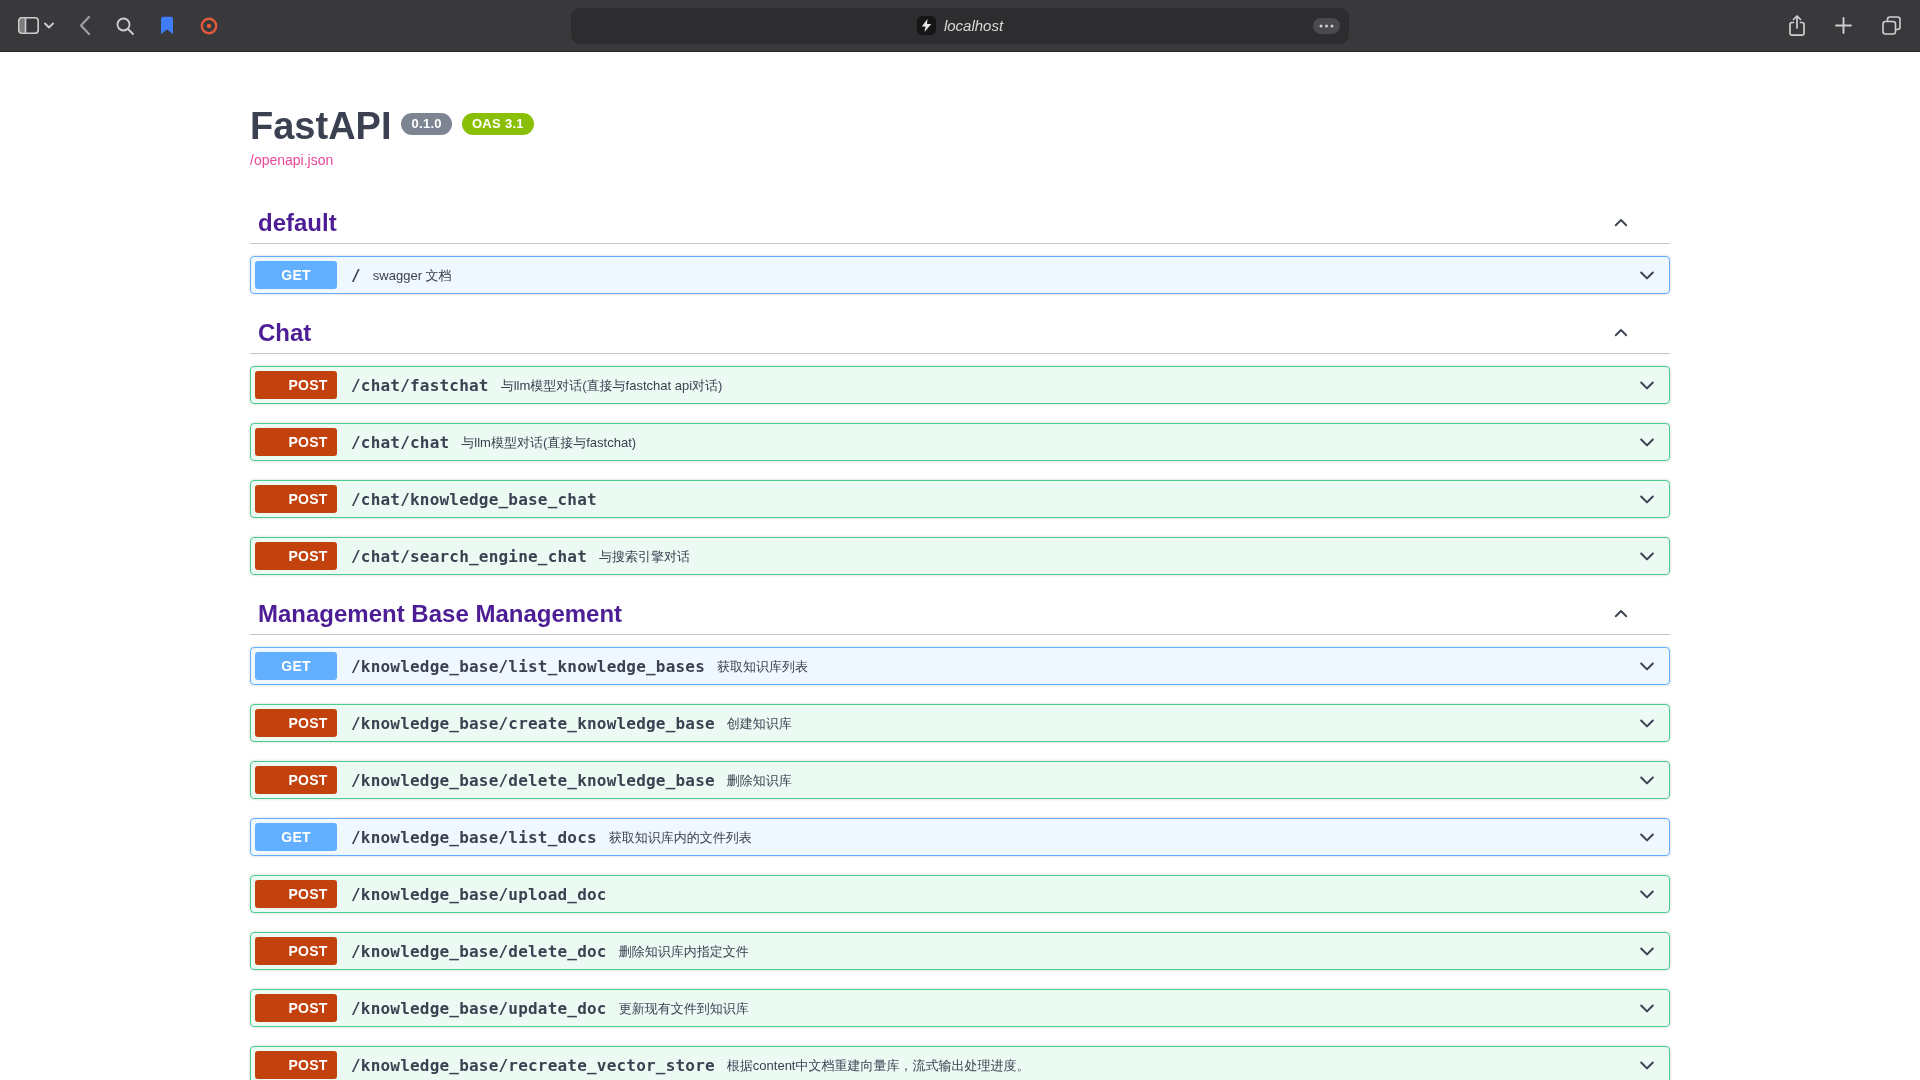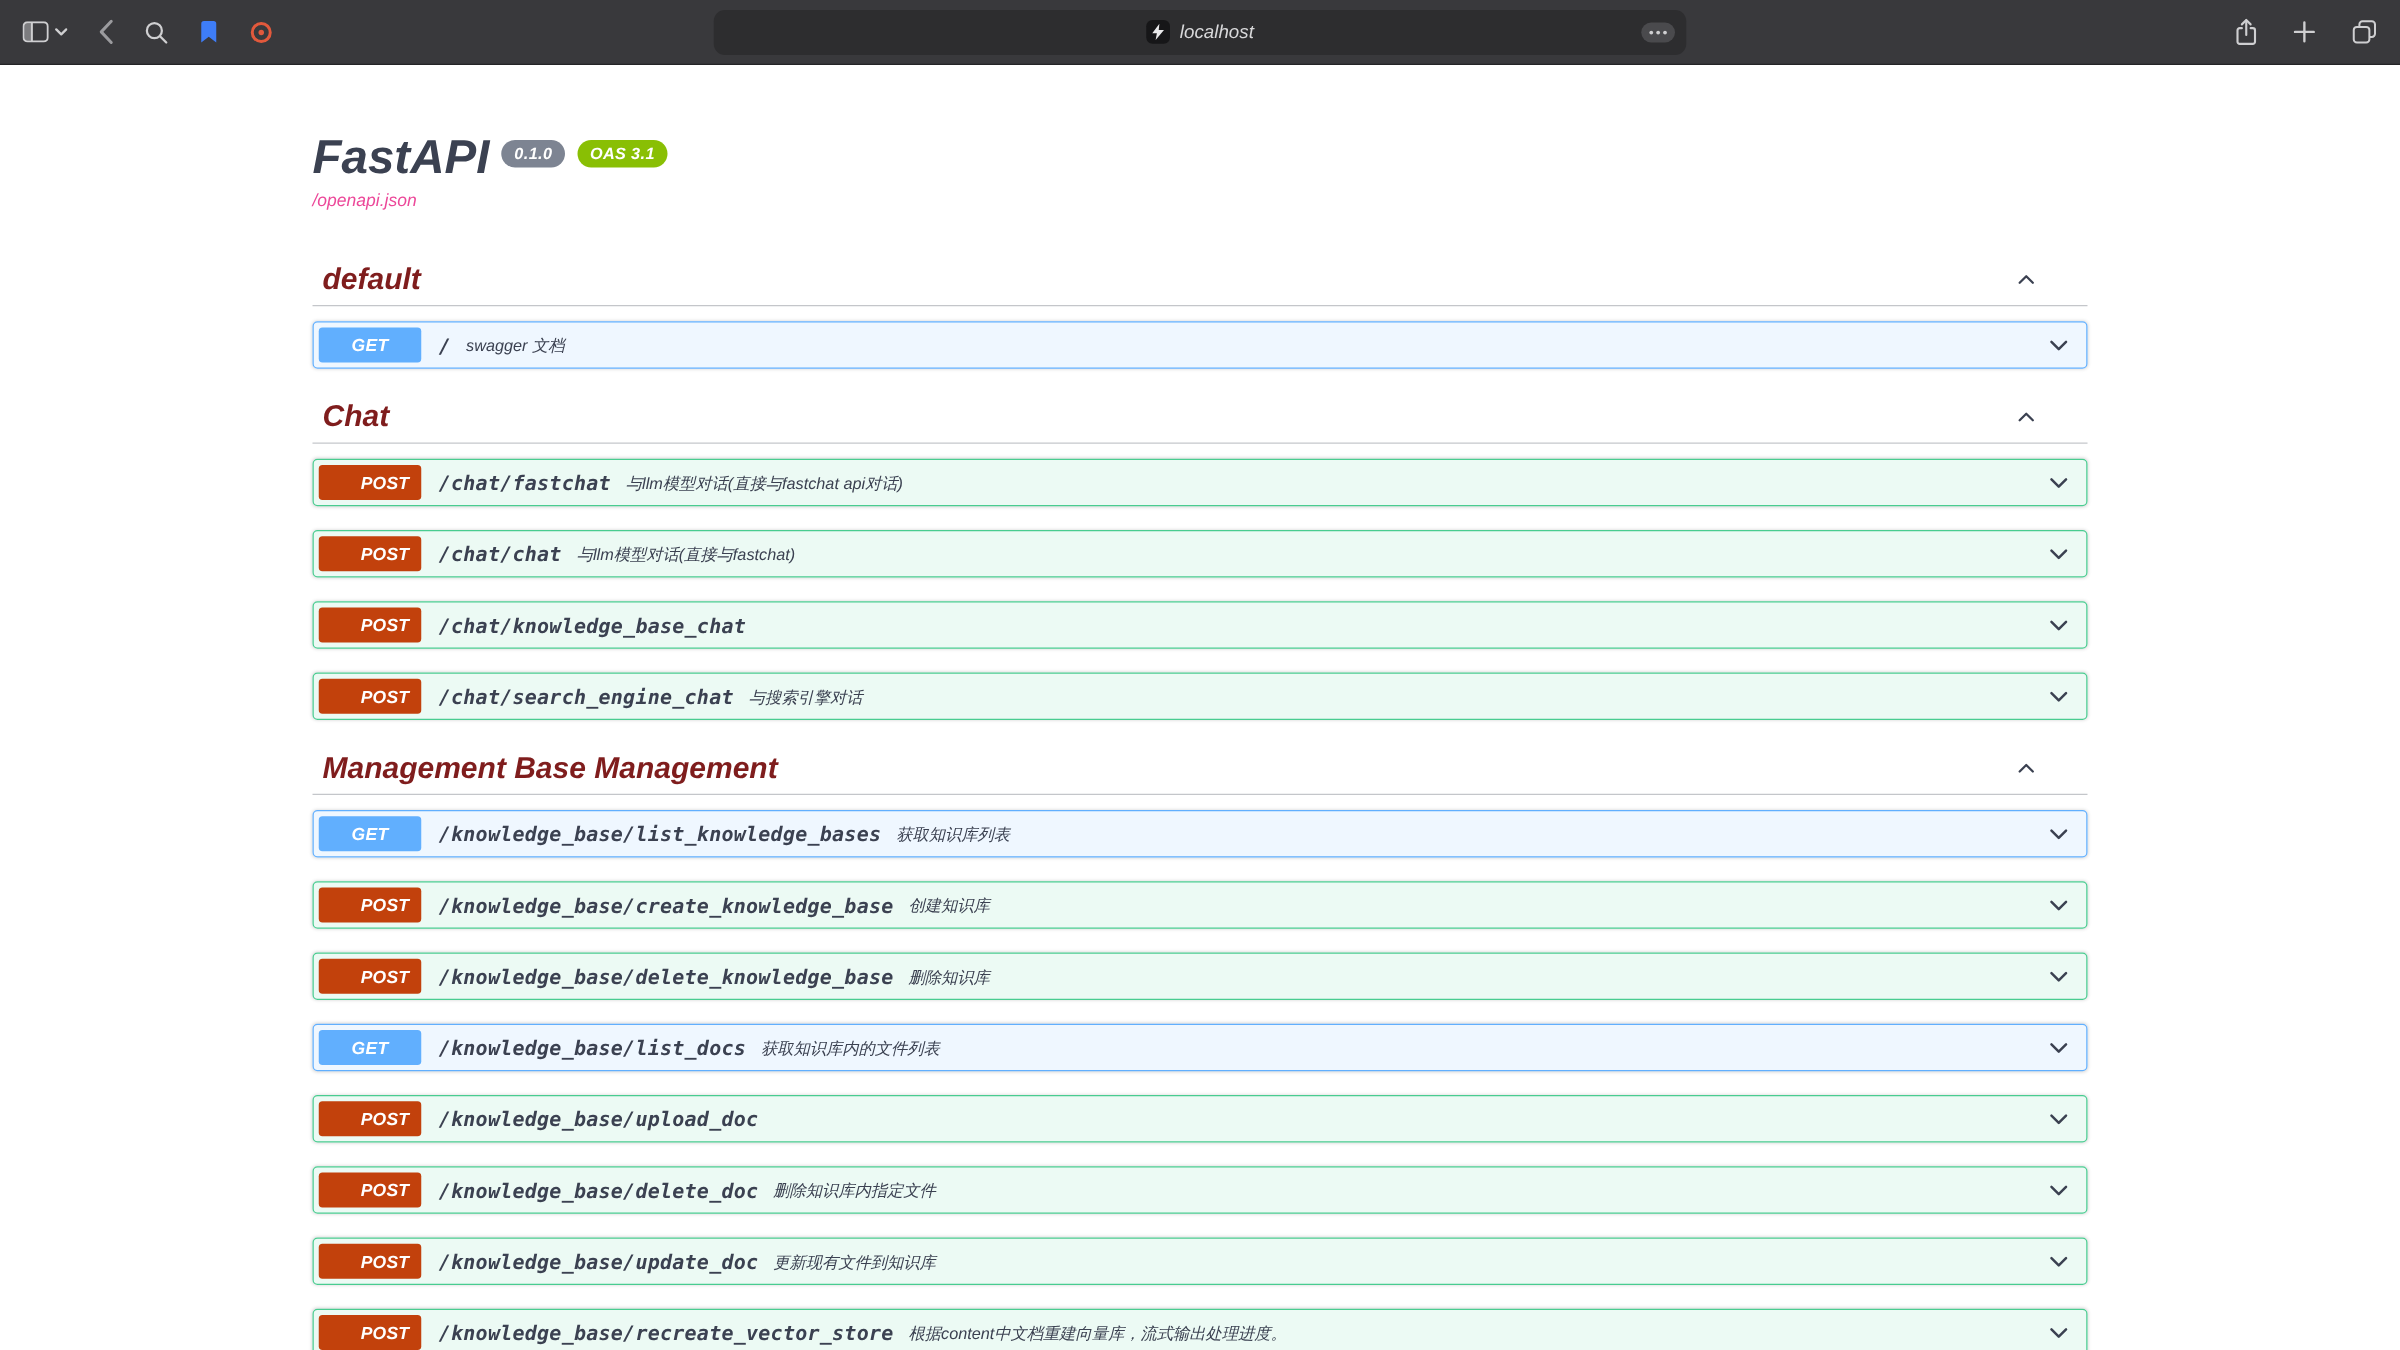--- a/index.html
+++ b/index.html
@@ -24,40 +24,40 @@
   .favicon {
     width:19px; height:19px; border-radius:5px; background:#161618;
     display:flex; align-items:center; justify-content:center;
   }
   .more-pill {
     position:absolute; right:9px; top:10px; width:27px; height:16px;
     border-radius:8px; background:#4a4a4d; display:flex; align-items:center; justify-content:center;
   }
 
   
-  .viewport { height:1028px; overflow:hidden; background:#fff;font-style:italic; }
+  .viewport { height:1028px; overflow:hidden; background:#fff; }
   .wrapper { max-width:1460px; margin:0 auto; padding:0 20px; }
   .info { margin-top:52px; }
   .title { font-size:38px; font-weight:700; color:#3b4151; line-height:44px; }
   .badge {
     display:inline-block; font-size:13px; font-weight:700; color:#fff;
     padding:4px 10px; border-radius:20px; position:relative; top:-11px; margin-left:10px;
     letter-spacing:.3px; line-height:14px;
   }
   .badge.ver { background:#7d8492; }
   .badge.oas { background:#89bf04; }
   .spec-link { display:inline-block; margin-top:4px; color:#ec4899; font-size:14px; text-decoration:none; cursor:pointer; }
 
   #sections { padding-top:30px; }
   .tag-section { margin-top:4px; }
   .tag-header {
     display:flex; align-items:center; padding:6px 8px;
     border-bottom:1px solid rgba(59,65,81,.3); cursor:pointer;
   }
-  .tag-title { font-size:24px; font-weight:700; color:#7f1d1d; line-height:28px; }
+  .tag-title { font-size:24px; font-weight:700; color:#4c1d95; line-height:28px; }
   .tag-collapse { margin-left:auto; margin-right:28px; padding:4px; display:flex; align-items:center; }
   .operations { padding-top:12px; }
   .opblock {
     display:flex; align-items:center; margin-bottom:19px; padding:4px;
     border:1px solid; border-radius:4px; box-shadow:0 0 3px rgba(0,0,0,.19); cursor:pointer;
   }
   .op-get  { border-color:#61affe; background:rgba(97,175,254,.1); }
   .op-post { border-color:#49cc90; background:rgba(73,204,144,.1); }
   .method {
     flex:0 0 82px; text-align:center; font-size:14px; font-weight:700; color:#fff;

